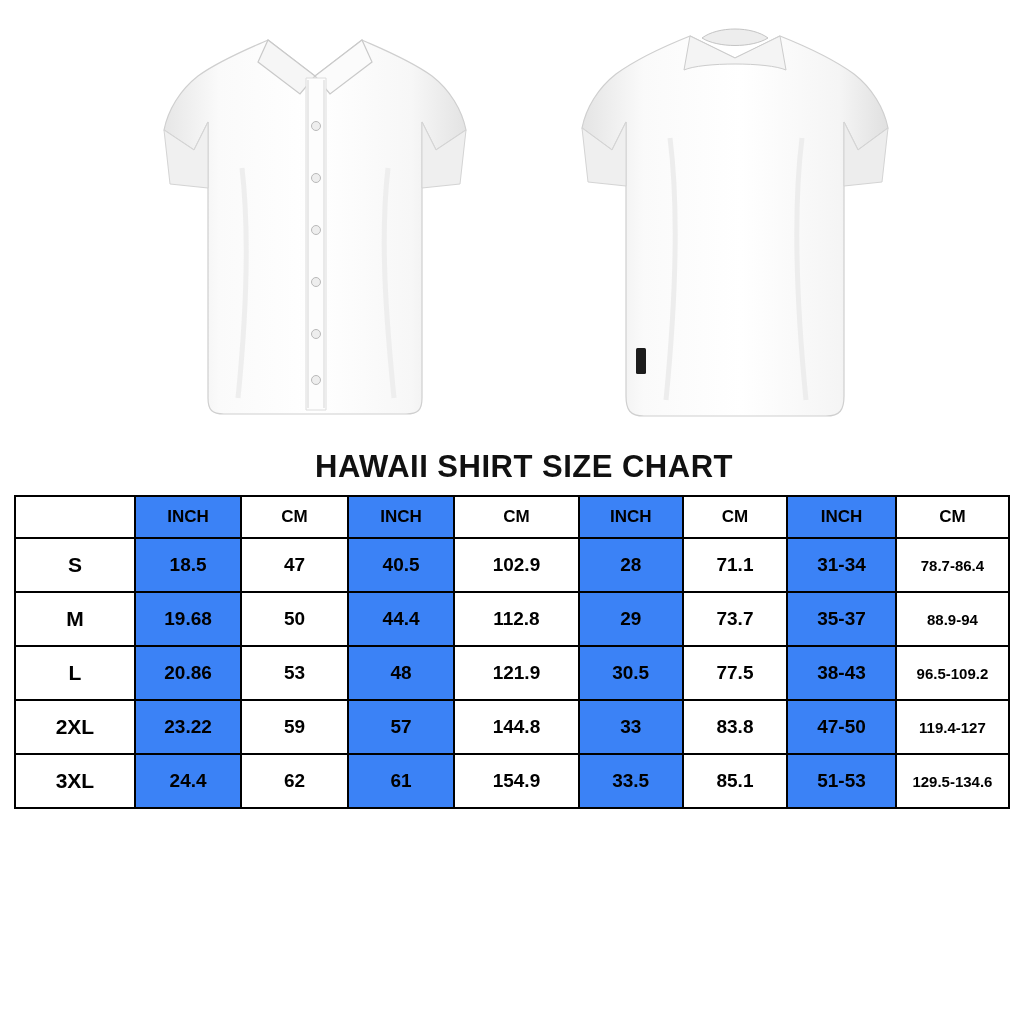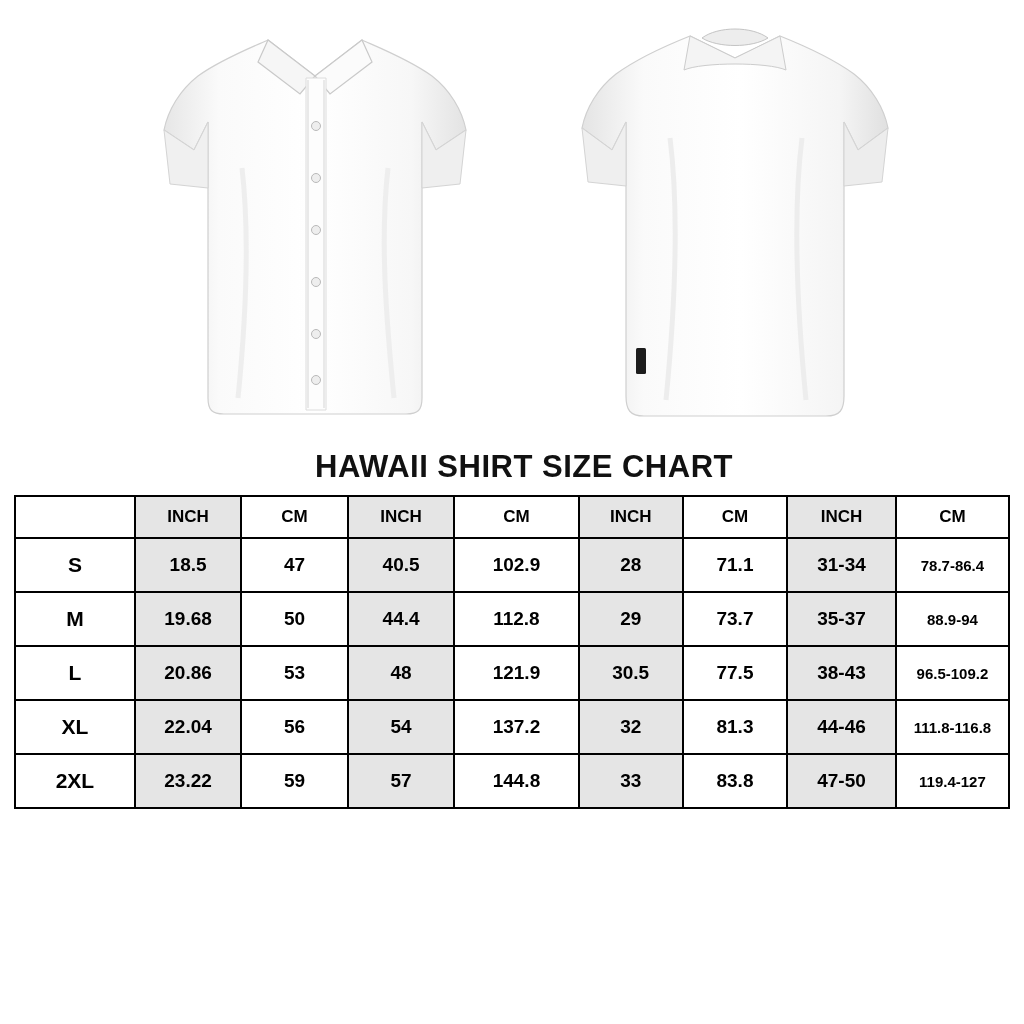--- a/index.html
+++ b/index.html
@@ -61,21 +61,21 @@
   .grp-head {
     height: 42px;
     font-size: 17px;
     font-weight: bold;
   }
   .unit-head {
     height: 38px;
     font-size: 17px;
     font-weight: bold;
   }
-  .hl { background: #e5e5e5; }
+  .hl { background: #3b82f6; }
   .size-cell {
     font-size: 21px;
     font-weight: bold;
     height: 50px;
   }
   .val {
     font-size: 19px;
     font-weight: bold;
     height: 50px;
   }
@@ -222,36 +222,36 @@
         <td class="val hl">20.86</td>
         <td class="val">53</td>
         <td class="val hl">48</td>
         <td class="val">121.9</td>
         <td class="val hl">30.5</td>
         <td class="val">77.5</td>
         <td class="val hl">38-43</td>
         <td class="val val-small">96.5-109.2</td>
       </tr>
       <tr>
-        <td class="size-cell">XL</td>
-        <td class="val hl">22.04</td>
-        <td class="val">56</td>
-        <td class="val hl">54</td>
-        <td class="val">137.2</td>
-        <td class="val hl">32</td>
-        <td class="val">81.3</td>
-        <td class="val hl">44-46</td>
-        <td class="val val-small">111.8-116.8</td>
-      </tr>
-      <tr>
         <td class="size-cell">2XL</td>
         <td class="val hl">23.22</td>
         <td class="val">59</td>
         <td class="val hl">57</td>
         <td class="val">144.8</td>
         <td class="val hl">33</td>
         <td class="val">83.8</td>
         <td class="val hl">47-50</td>
         <td class="val val-small">119.4-127</td>
       </tr>
+      <tr>
+        <td class="size-cell">3XL</td>
+        <td class="val hl">24.4</td>
+        <td class="val">62</td>
+        <td class="val hl">61</td>
+        <td class="val">154.9</td>
+        <td class="val hl">33.5</td>
+        <td class="val">85.1</td>
+        <td class="val hl">51-53</td>
+        <td class="val val-small">129.5-134.6</td>
+      </tr>
     </tbody>
   </table>
 </div>
 
 </body></html>

